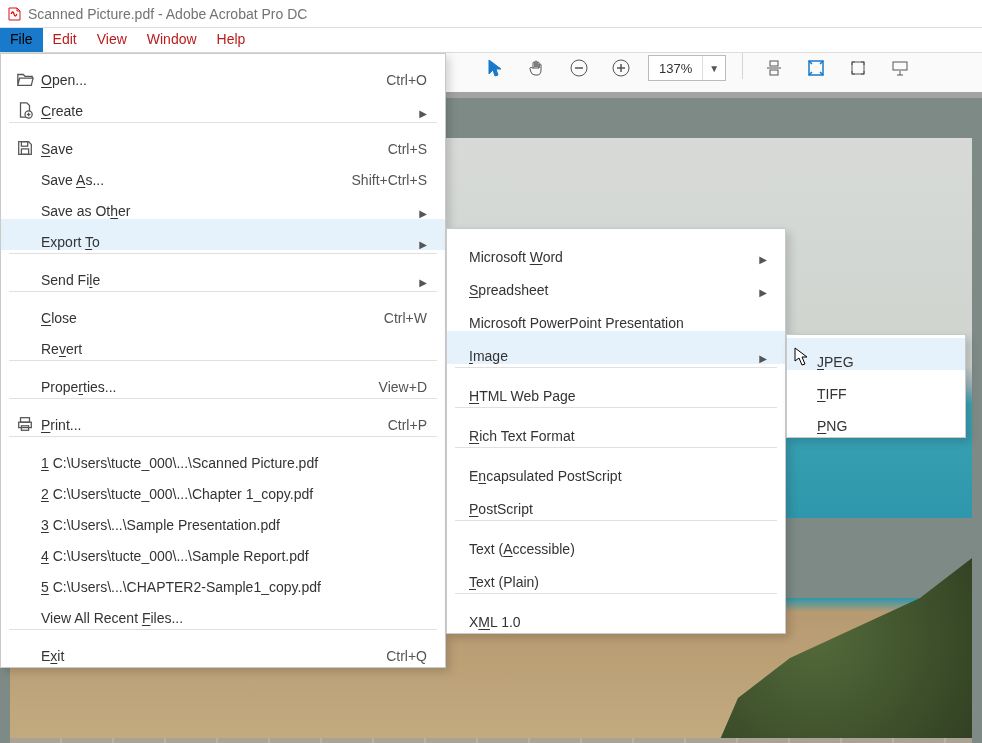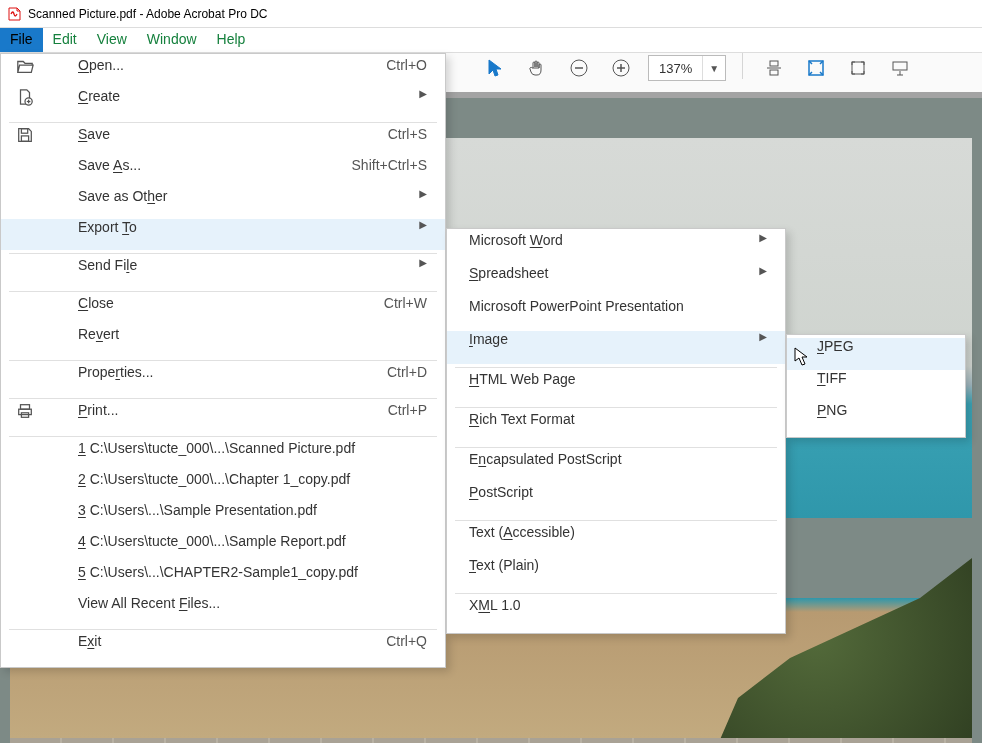--- a/index.html
+++ b/index.html
@@ -24,56 +24,55 @@
     gap: 6px;
   }
   .app-icon {
     width: 16px;
     height: 16px;
     display: inline-flex;
     align-items: center;
     justify-content: center;
   }
   .app-icon svg { width: 16px; height: 16px; }
-  .title-text { font-size: 12px; color: #000000; }
+  .title-text { font-size: 14px; color: #737373; }
   
   .menu-bar {
     display: flex;
     align-items: stretch;
     height: 25px;
     background: #fff;
     border-bottom: 1px solid #ddd;
   }
   .menu-bar .menu-item {
     padding: 3px 10px;
-    color: #15803d;
+    color: #b91c1c;
     cursor: default;
   }
   .menu-bar .menu-item.active {
     background: #1979ca;
     color: #000000;
   }
   
   .dropdown {
     position: absolute;
     background: #fff;
     border: 1px solid #c9c9c9;
     box-shadow: 4px 4px 8px rgba(0,0,0,0.15);
     padding: 3px 0;
     z-index: 100;
   }
   .dropdown .item {
     display: flex;
-    align-items: flex-start;
+    align-items: flex-end;
     height: 31px;
     padding: 0 18px 0 12px;
     white-space: nowrap;
     cursor: default;
     color: #333;
-    gap: 37px;
   }
   .dropdown .item.highlight {
     background: #e6f2fb;
   }
   .dropdown .item .icon-slot {
     width: 28px;
     display: inline-flex;
     justify-content: center;
     align-items: center;
     color: #666;
@@ -313,21 +312,21 @@
   </div>
   <div class="item">
     <span class="icon-slot"></span>
     <span class="label">Re<span class="ul">v</span>ert</span>
     <span class="spacer"></span>
   </div>
   <div class="sep"></div>
   <div class="item">
     <span class="icon-slot"></span>
     <span class="label">Prope<span class="ul">r</span>ties...</span>
-    <span class="accel">Ctrl+D</span>
+    <span class="accel">View+D</span>
   </div>
   <div class="sep"></div>
   <div class="item">
     <span class="icon-slot">
         <svg viewBox="0 0 20 20">
           <rect x="5" y="3" width="10" height="5" fill="none" stroke="#555"></rect>
           <rect x="3" y="8" width="14" height="6" fill="none" stroke="#555"></rect>
           <rect x="6" y="12" width="8" height="5" fill="none" stroke="#555"></rect>
         </svg>
       </span>

